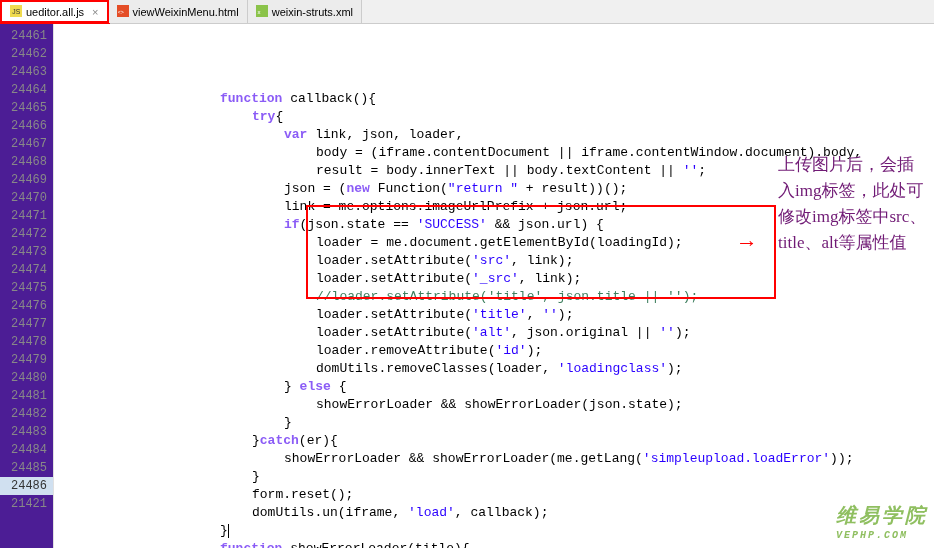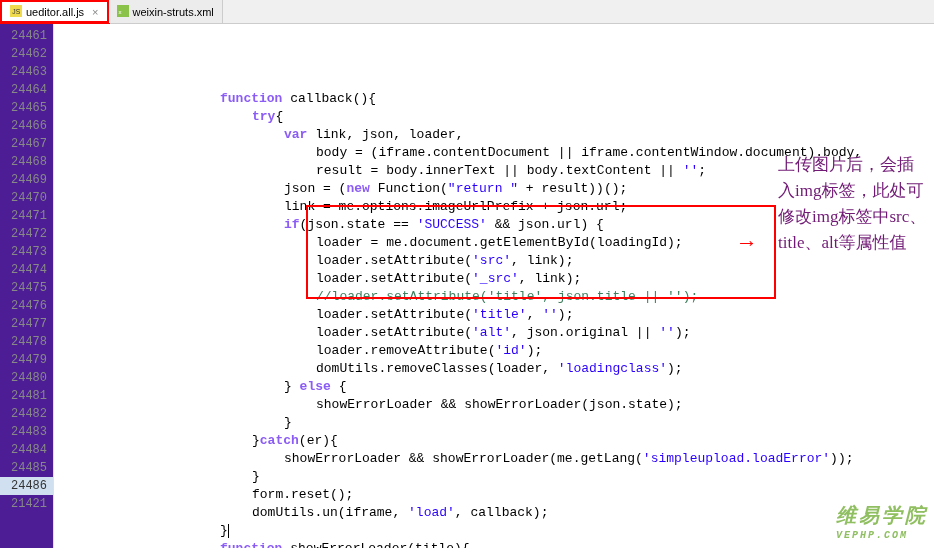--- a/index.html
+++ b/index.html
@@ -28,20 +28,27 @@
 <body>
 
 <div class="tabs" id="tabs">
     <div class="tab active">
       <span><svg class="file-icon" viewBox="0 0 16 16">
           <rect width="16" height="16" fill="#f0db4f"></rect>
           <text x="3" y="12" font-size="9" fill="#333">JS</text>
         </svg></span>
       <span>ueditor.all.js</span>
       <span class="close">×</span>
+    </div>
+    <div class="tab">
+      <span><svg class="file-icon" viewBox="0 0 16 16">
+          <rect width="16" height="16" fill="#e44d26"></rect>
+          <text x="1" y="12" font-size="7" fill="#fff">&lt;&gt;</text>
+        </svg></span>
+      <span>viewWeixinMenu.html</span>
     </div>
     <div class="tab">
       <span><svg class="file-icon" viewBox="0 0 16 16">
           <rect width="16" height="16" fill="#8bc34a"></rect>
           <text x="2" y="12" font-size="8" fill="#fff">x</text>
         </svg></span>
       <span>weixin-struts.xml</span>
     </div>
   </div>
 

